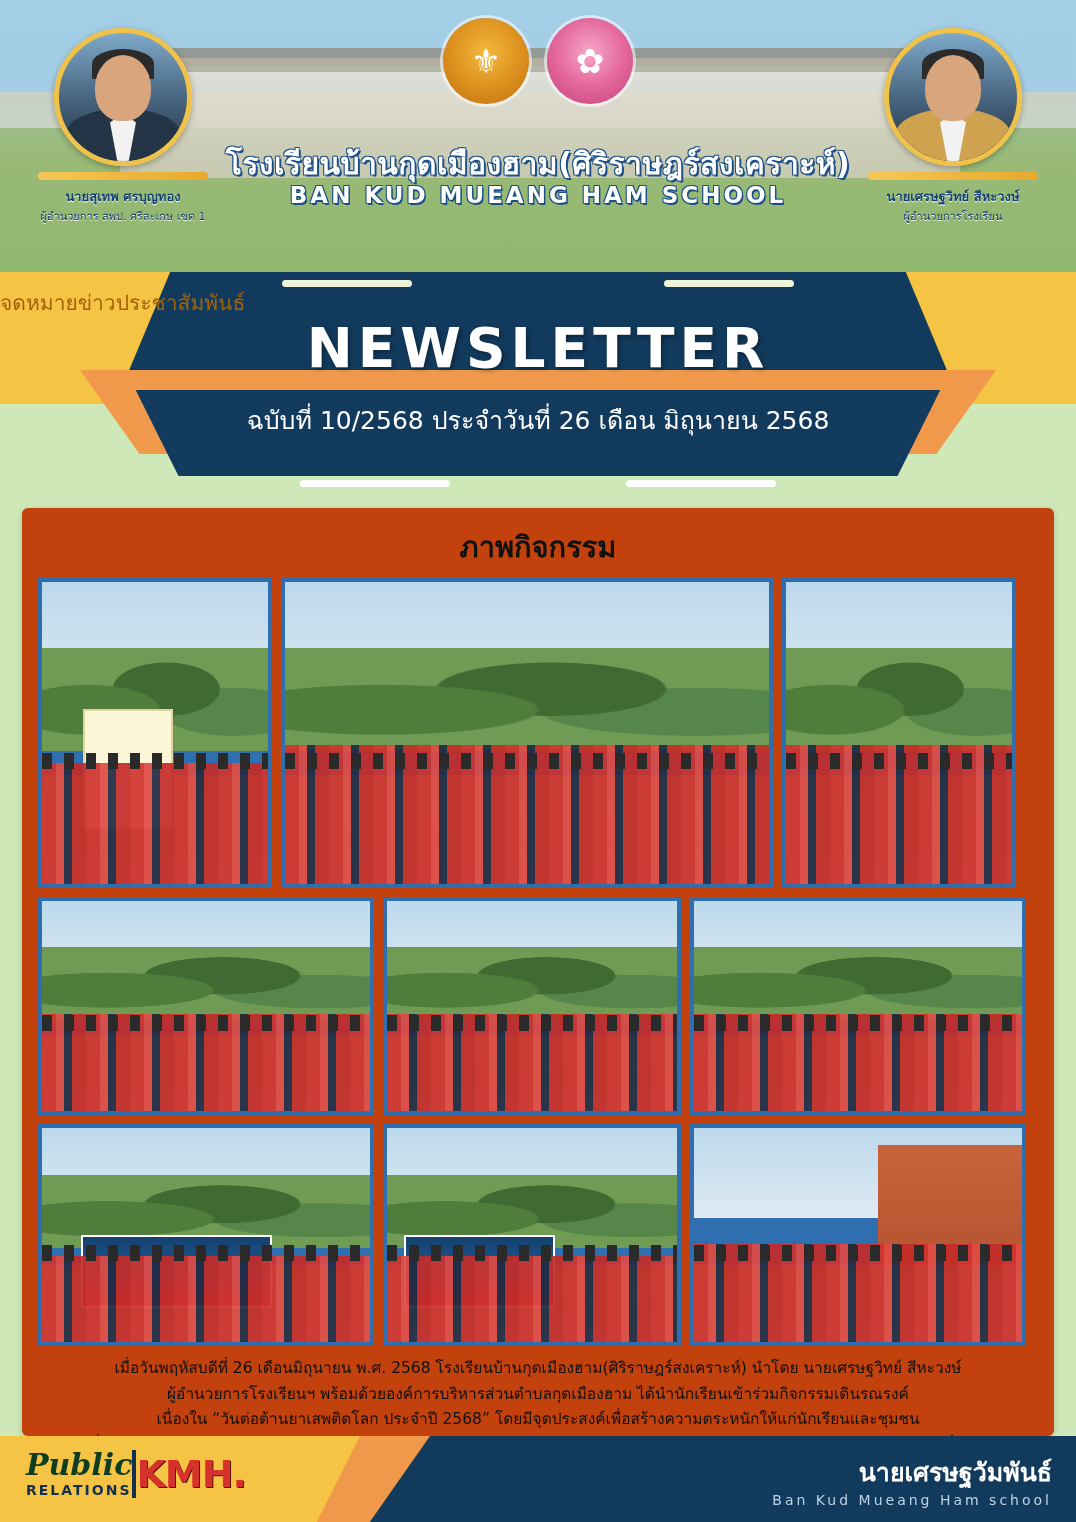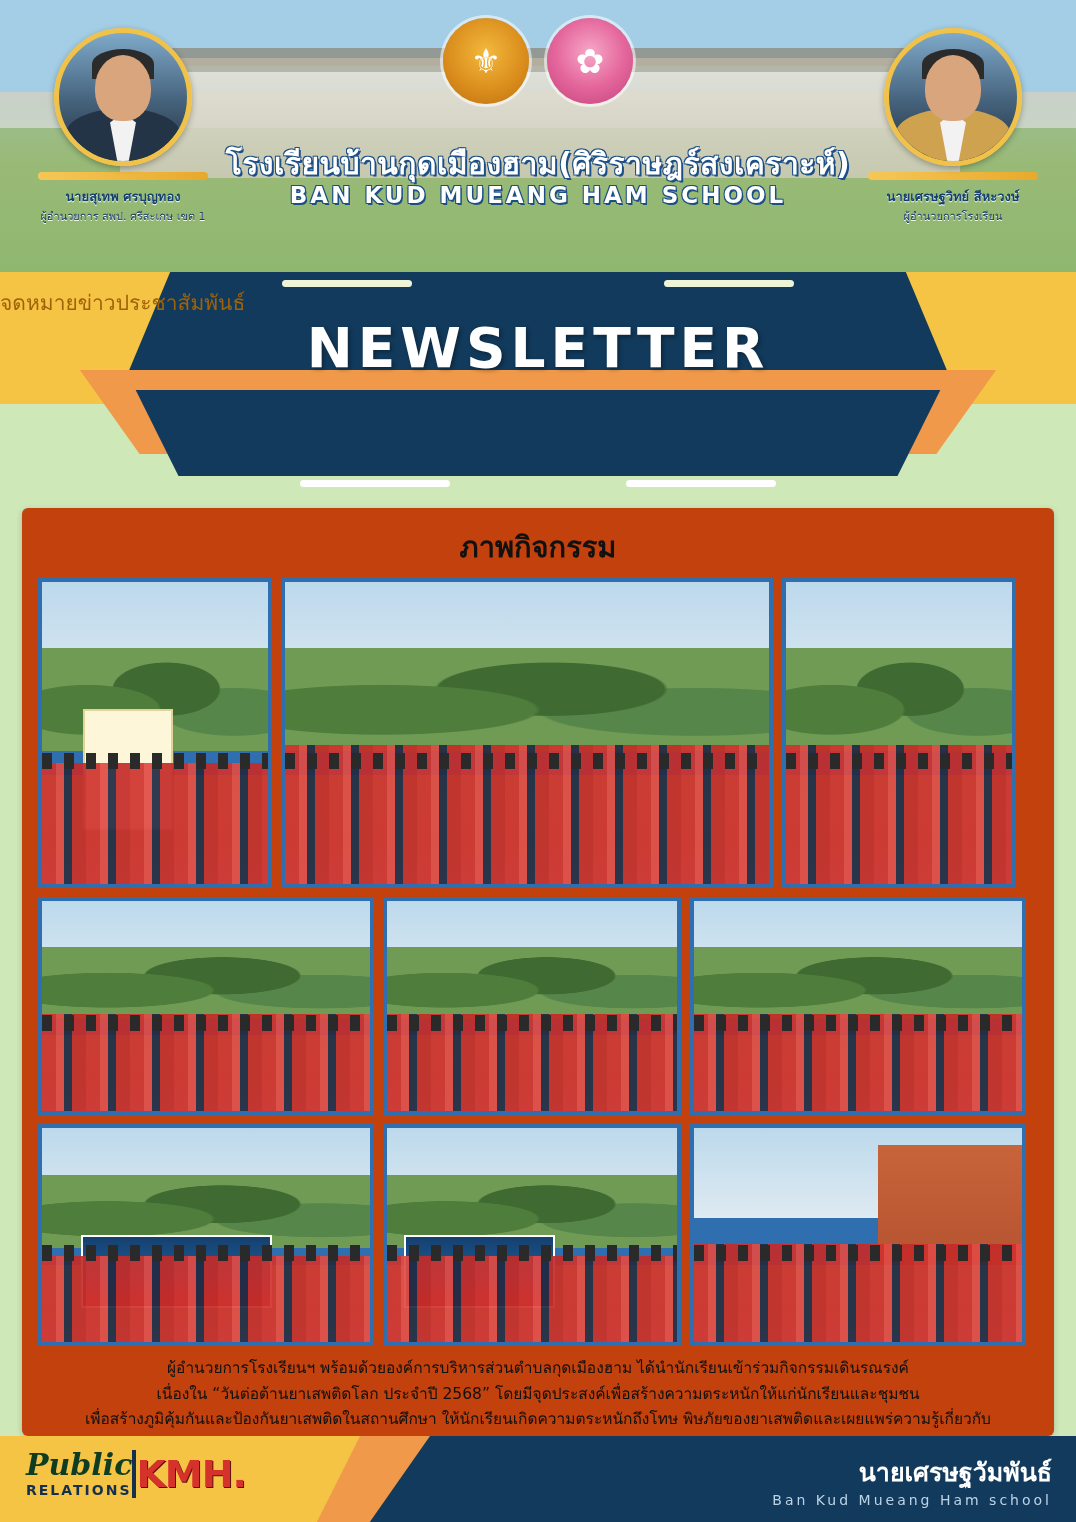--- a/index.html
+++ b/index.html
@@ -479,20 +479,21 @@
   <div class="banner-yellow"></div>
   <div class="banner-yellow2"></div>
   <div class="banner-navy"></div>
   <div class="banner-orange"></div>
   <div class="banner-navy2"></div>
   <div class="tick-left"></div>
   <div class="tick-right"></div>
 
   <div class="sub-head">จดหมายข่าวประชาสัมพันธ์</div>
   <div class="newsletter-word">NEWSLETTER</div>
+  <div class="issue-line">ฉบับที่ 10/2568 ประจำวันที่ 26 เดือน มิถุนายน 2568</div>
 
   <div class="tick-bottom-l"></div>
   <div class="tick-bottom-r"></div>
 </div>
 
 <div class="card">
 
   <div class="gallery-title">ภาพกิจกรรม</div>
 
   <div class="grid">
@@ -586,20 +587,21 @@
             <div class="ground"></div>
           <div class="crowd"></div>
             <div class="heads"></div>
         </div>
       </div>
     </div>
 
   </div>
 
   <div class="body-text">
+    <p>เมื่อวันพฤหัสบดีที่ 26 เดือนมิถุนายน พ.ศ. 2568 โรงเรียนบ้านกุดเมืองฮาม(ศิริราษฎร์สงเคราะห์) นำโดย นายเศรษฐวิทย์  สีหะวงษ์</p>
     <p>ผู้อำนวยการโรงเรียนฯ พร้อมด้วยองค์การบริหารส่วนตำบลกุดเมืองฮาม ได้นำนักเรียนเข้าร่วมกิจกรรมเดินรณรงค์</p>
     <p>เนื่องใน “วันต่อต้านยาเสพติดโลก ประจำปี 2568” โดยมีจุดประสงค์เพื่อสร้างความตระหนักให้แก่นักเรียนและชุมชน</p>
     <p>เพื่อสร้างภูมิคุ้มกันและป้องกันยาเสพติดในสถานศึกษา ให้นักเรียนเกิดความตระหนักถึงโทษ พิษภัยของยาเสพติดและเผยแพร่ความรู้เกี่ยวกับ</p>
 
   </div>
 </div>
 
 <div class="footer">
   <div class="footer-orange"></div>
   <div class="footer-yellow"></div>

